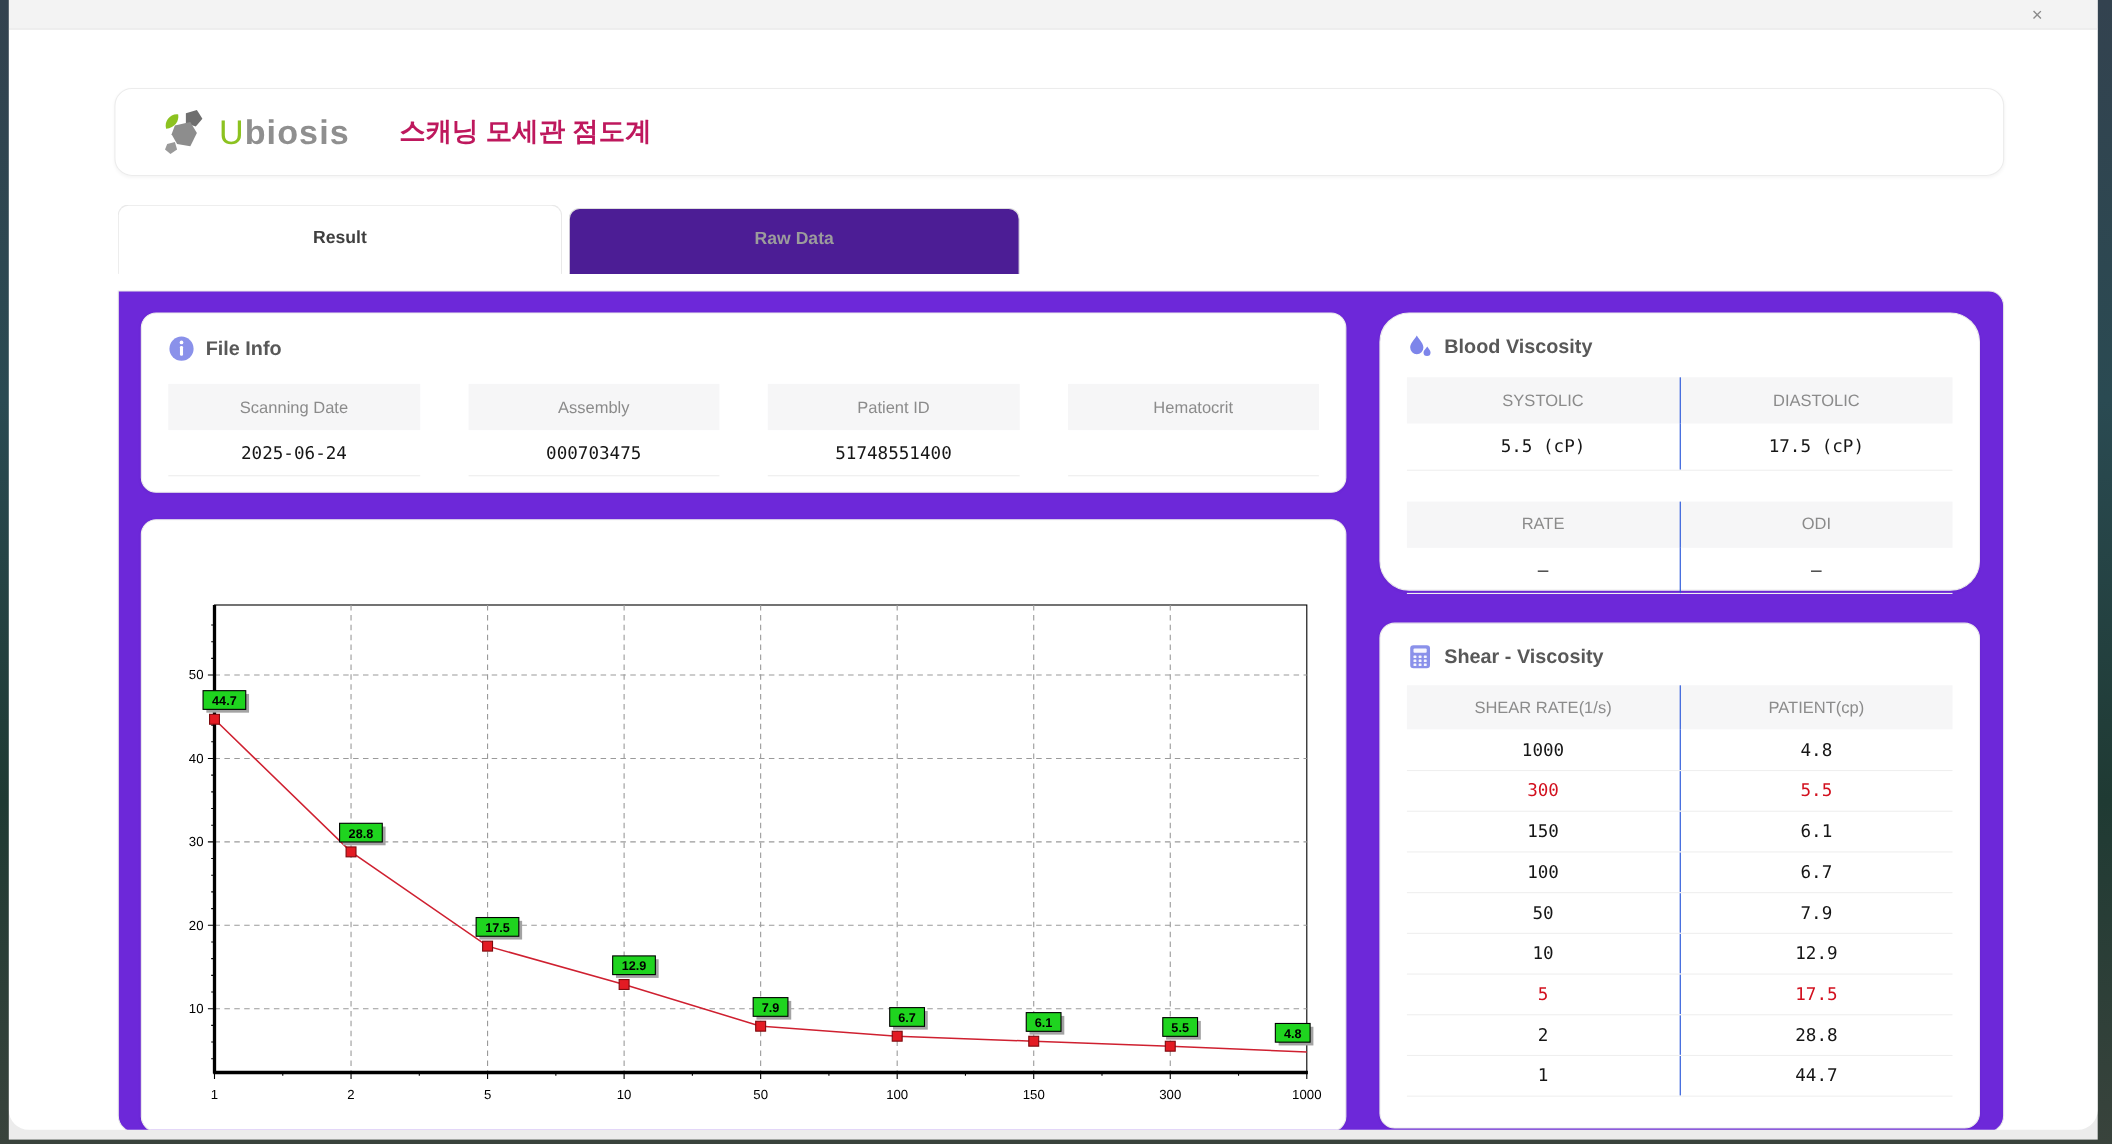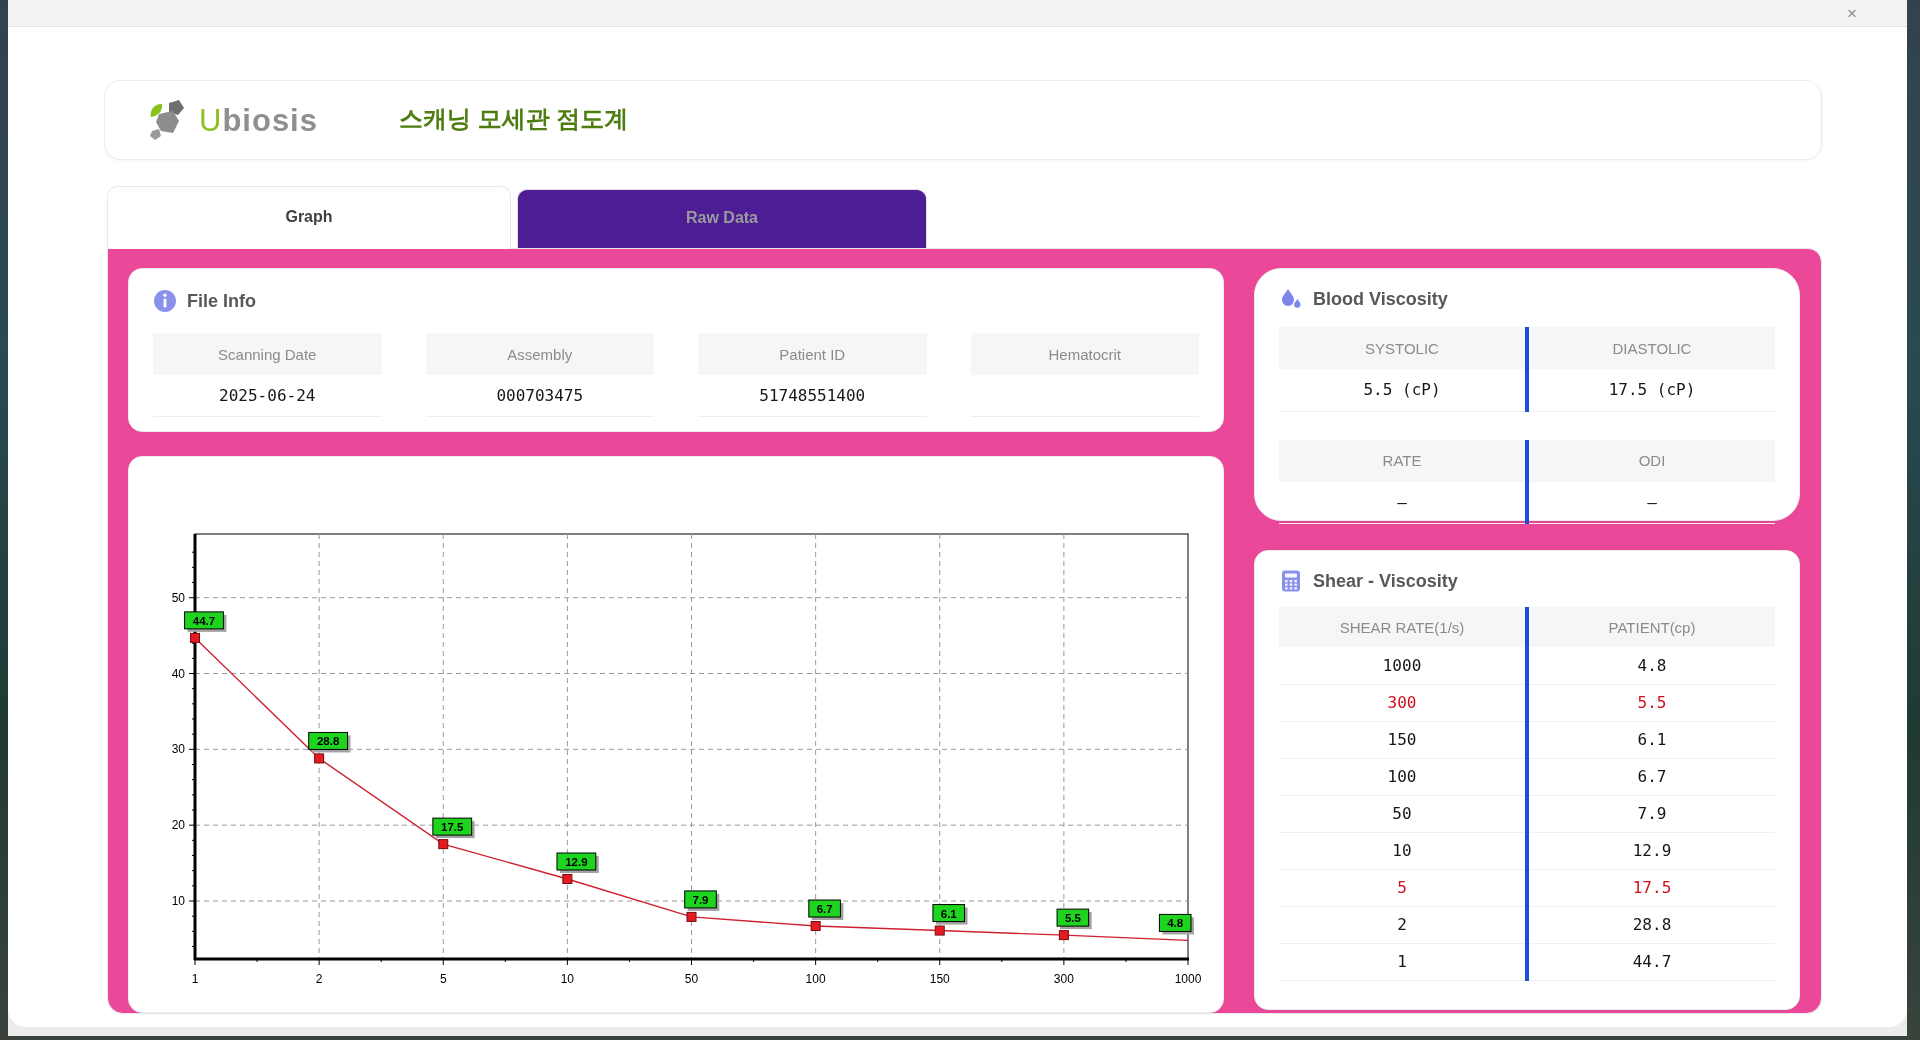--- a/index.html
+++ b/index.html
@@ -28,37 +28,37 @@
   .card {
     background:#fff; border:1px solid #ececec; border-radius:14px;
     box-shadow:0 1px 3px rgba(0,0,0,0.04);
   }
   
   .header-card { position:absolute; left:96px; top:53px; width:1718px; height:80px; border-radius:16px; }
   .logo { position:absolute; left:42px; top:14px; height:52px; display:flex; align-items:center; }
   .logo-text { font-size:31px; letter-spacing:1px; margin-left:6px; font-weight:normal; }
   .logo-u { color:#8cc220; }
   .logo-rest { color:#8f8f8f;font-weight:bold; }
-  .app-title { position:absolute; left:258px; top:22px; font-size:24px; font-weight:bold; color:#4d7c0f;margin-left:36px; }
+  .app-title { position:absolute; left:258px; top:22px; font-size:24px; font-weight:bold; color:#be185d; }
   
   .tab {
     position:absolute; text-align:center; font-weight:bold; font-size:16px;
     border-radius:10px 10px 0 0; cursor:pointer;
   }
   .tab-result {
     left:99px; top:159px; width:404px; height:63px; line-height:60px;
     background:#fff; border:1px solid #e9e9e9; border-bottom:none; color:#3f3f3f; z-index:3;
   }
   .tab-raw {
     left:509px; top:162px; width:410px; height:60px; line-height:56px;
     background:#4c1d95; border:1px solid #dedede; border-bottom:none; color:#9c9c9c; z-index:1;
   }
   .content-card {
-    position:absolute; left:99px; top:221px; width:1715px; height:766px;
-    background:#ec4899; border:1px solid #e9e9e9; border-radius:0 14px 16px 16px; z-index:2;
+    position:absolute; left:99px; top:237px; width:1715px; height:766px;
+    background:#6d28d9; border:1px solid #e9e9e9; border-radius:0 14px 16px 16px; z-index:2;
   }
   
   .sec-title { display:flex; align-items:center; gap:10px; }
   .sec-title .txt { font-size:18px; font-weight:bold; color:#585858; }
   
   .file-info-card { position:absolute; left:20px; top:19px; width:1096px; height:164px; padding:20px 24px; }
   .fields { display:flex; gap:44px; margin-top:20px; }
   .field { flex:1; }
   .field .flabel { height:42px; background:#f6f6f7; color:#8b8b8b; font-size:15px; display:flex; align-items:center; justify-content:center; }
   .field .fvalue { height:42px; border-bottom:1px solid #ededed; color:#161616; font-size:16px; display:flex; align-items:center; justify-content:center; font-family:"DejaVu Sans Mono", monospace; }
@@ -67,21 +67,21 @@
   .chart-svg { position:absolute; left:0; top:64px; }
   
   .bv-card { position:absolute; left:1146px; top:19px; width:546px; height:253px; padding:18px 24px;border-radius:27px; }
   .sv-card { position:absolute; left:1146px; top:301px; width:546px; height:460px; padding:18px 24px; }
   table.mini { width:100%; border-collapse:collapse; table-layout:fixed; }
   table.mini th { background:#f6f6f7; color:#8b8b8b; font-size:15px; font-weight:normal; height:42px; }
   table.mini td {
     height:42px; text-align:center; color:#161616; font-size:16px;
     border-bottom:1px solid #efefef; font-family:"DejaVu Sans Mono", monospace;
   }
-  table.mini td + td, table.mini th + th { border-left:4px solid #1d4ed8; }
+  table.mini td + td, table.mini th + th { border-left:1px solid #1d4ed8; }
   .bv-card table.mini { margin-top:16px; }
   .bv-card .gap { height:12px; }
   .sv-card table.mini { margin-top:14px; }
   .sv-card table.mini th { height:40px; }
   .sv-card table.mini td { height:37px; font-size:16px; }
   tr.hl td { color:#d2101e; }
   
   .icon-badge { width:24px; height:24px; display:inline-flex; align-items:center; justify-content:center; }
 </style>
 </head>
@@ -100,21 +100,21 @@
           <polygon points="22,6 32,3 37,11 31,18 22,15" fill="#6f6f6f"></polygon>
           <polygon points="12,17 26,14 32,24 26,36 14,34 9,25" fill="#8d8d8d"></polygon>
           <path d="M4 20 C2 13, 8 6, 15 7 C16 13, 12 19, 4 20 Z" fill="#8cc220"></path>
           <polygon points="5,34 12,32 14,39 8,43 3,39" fill="#9a9a9a"></polygon>
         </svg>
         <div class="logo-text"><span class="logo-u">U</span><span class="logo-rest">biosis</span></div>
       </div>
       <div class="app-title">스캐닝 모세관 점도계</div>
     </div>
 
-    <div class="tab tab-result">Graph</div>
+    <div class="tab tab-result">Result</div>
     <div class="tab tab-raw">Raw Data</div>
 
     <div class="content-card">
 
       <div class="card file-info-card">
         <div class="sec-title">
           <span class="icon-badge">
             <svg width="24" height="24" viewBox="0 0 24 24">
                 <circle cx="12" cy="12" r="11" fill="#8a91ea"></circle>
                 <rect x="10.6" y="9.5" width="2.8" height="9" rx="1.2" fill="#fff"></rect>

